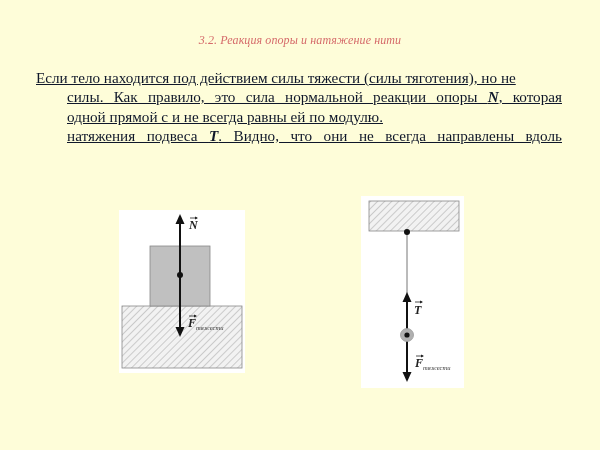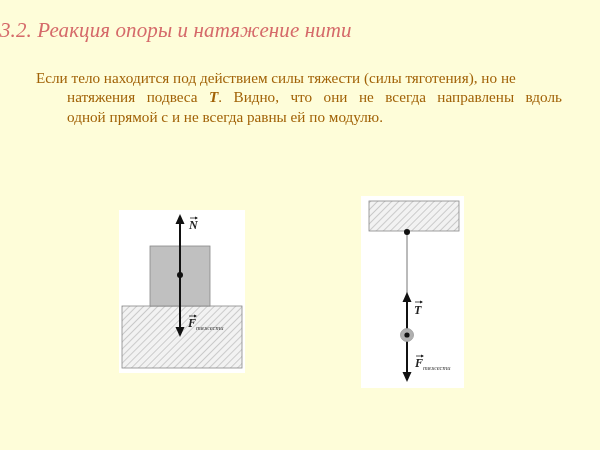--- a/index.html
+++ b/index.html
@@ -3,53 +3,55 @@
   <meta charset="utf-8">
   <style>
     html, body { margin: 0; padding: 0; }
     body {
       width: 600px; height: 450px; overflow: hidden;
       background: #fefdd9;
       position: relative;
       font-family: "Liberation Serif", "DejaVu Serif", serif;
     }
     .title {
-      position: absolute; left: 0; top: 18px; width: 600px;
-      text-align: left;
+      position: absolute; left: 0; top: 33px; width: 600px;
+      text-align: center;
       font-style: italic;
-      font-size: 21px;
+      font-size: 12px;
       color: #d56a6a;
       letter-spacing: 0.1px;
     }
     .para {
       position: absolute; left: 36px; top: 68px; width: 526px;
-      color: #a16207;
+      color: #0f172a;
       font-size: 15.2px;
       line-height: 19.4px;
+      text-decoration: underline;
     }
     .para .line {
       display: block;
       white-space: nowrap;
     }
     .para .line.indent { padding-left: 31px; text-align: justify; text-align-last: justify; white-space: normal; }
     .para .line.first { text-align: left; }
     .para .line.last { text-align-last: left; }
     .bi { font-weight: bold; font-style: italic; }
     .fig { position: absolute; background: #ffffff; }
     svg { display: block; }
   </style>
 </head>
 <body>
 
 <div class="title">3.2. Реакция опоры и натяжение нити</div>
 
 <div class="para">
   <span class="line first"><span>Если тело находится под действием силы тяжести (силы тяготения), но не</span></span>
+  <span class="line indent"><span>силы. Как правило, это сила нормальной реакции опоры </span><span class="bi">N</span><span>, которая</span></span>
+  <span class="line indent last"><span>одной прямой с и не всегда равны ей по модулю.</span></span>
   <span class="line indent"><span>натяжения подвеса </span><span class="bi">T</span><span>. Видно, что они не всегда направлены вдоль</span></span>
-  <span class="line indent last"><span>одной прямой с и не всегда равны ей по модулю.</span></span>
 </div>
 
 <div class="fig" style="left:119px; top:210px; width:126px; height:163px;">
   <svg width="126" height="163" viewBox="0 0 126 163">
     <defs>
       <pattern id="hatch1" width="5" height="5" patternUnits="userSpaceOnUse" patternTransform="rotate(45)">
         <rect width="5" height="5" fill="#f2f2f2"></rect>
         <line x1="0" y1="0" x2="0" y2="5" stroke="#b5b5b5" stroke-width="1.3"></line>
       </pattern>
     </defs>

